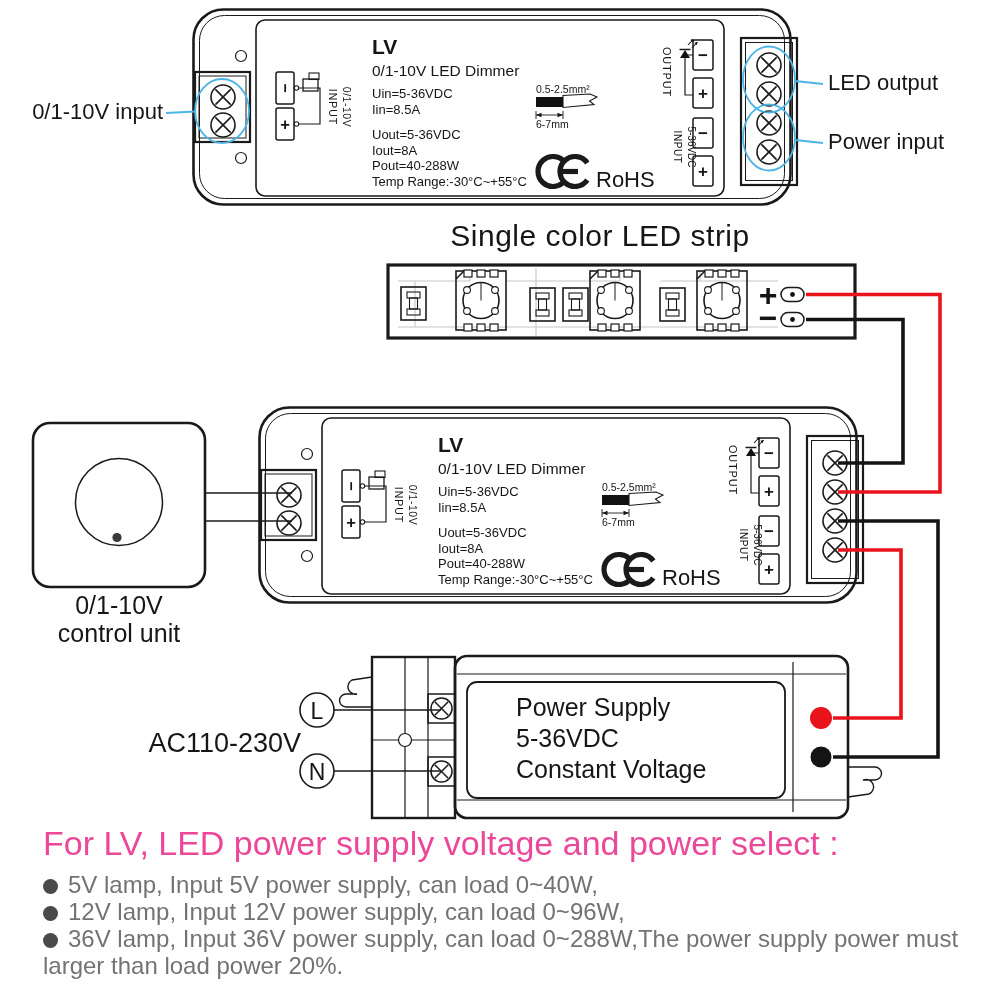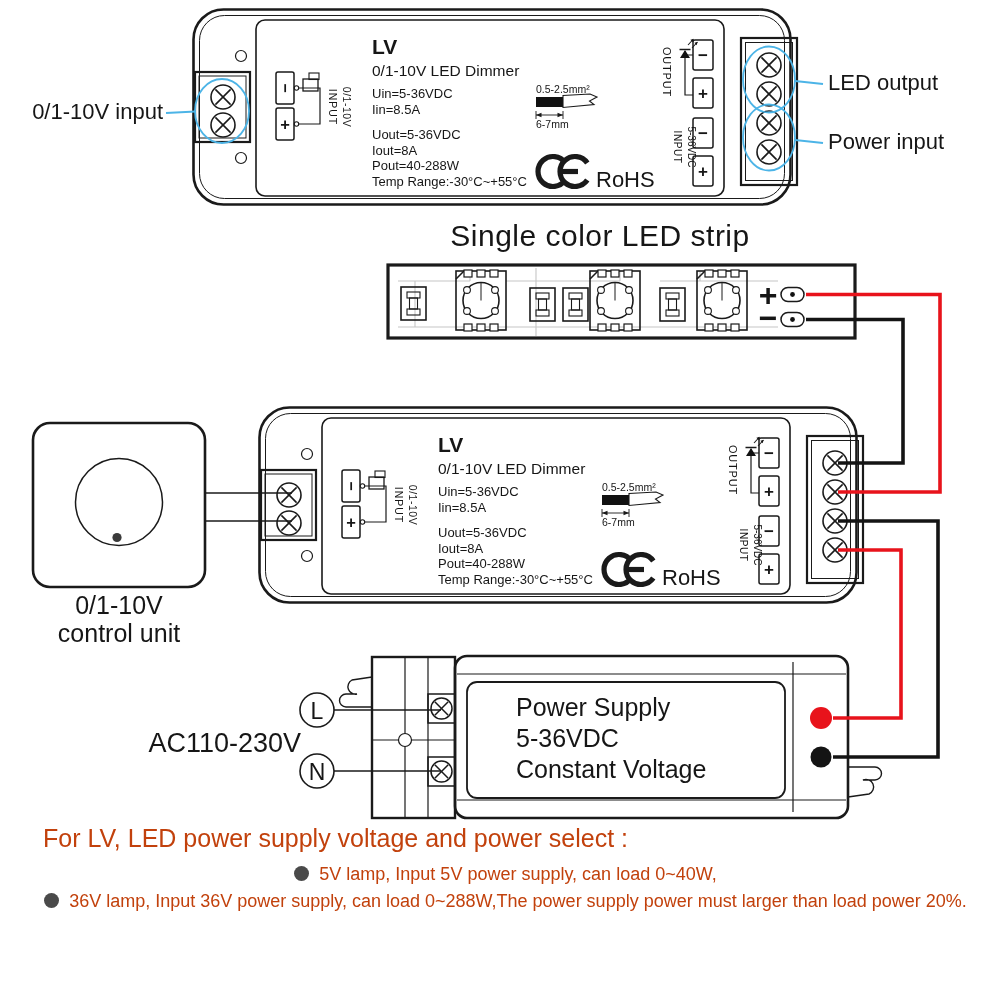--- a/index.html
+++ b/index.html
@@ -3,23 +3,23 @@
 <meta charset="utf-8">
 <style>
   html,body{margin:0;padding:0;background:#fff;}
   #canvas{position:relative;width:1000px;height:1000px;background:#ffffff;overflow:hidden;
           font-family:"Liberation Sans",sans-serif;}
   svg{position:absolute;left:0;top:0;}
   svg text{font-family:"Liberation Sans",sans-serif;fill:#161616;stroke:none;}
   .shape{fill:none;stroke:#1a1a1a;}
   
   .footer{position:absolute;left:43px;top:824px;width:925px;}
-  .heading{font-size:25px;color:#c2410c;letter-spacing:0px;white-space:nowrap;}
+  .heading{font-size:34px;color:#ec4899;letter-spacing:0px;white-space:nowrap;}
   .bullets{margin-top:8px;}
-  .bullet{font-size:18px;line-height:27px;color:#c2410c;text-align:center;}
+  .bullet{font-size:24px;line-height:27px;color:#737373;}
   .dot{display:inline-block;width:15px;height:15px;border-radius:50%;
        background:#4a4a4a;margin-right:10px;vertical-align:-1px;}
 </style>
 </head>
 <body>
 
 <div id="canvas">
 <svg width="1000" height="1000" viewBox="0 0 1000 1000">
 
   <defs>
@@ -235,16 +235,17 @@
   </g>
   <circle cx="821" cy="718" r="11" fill="#e8131b"></circle>
   <circle cx="821" cy="757" r="10.5" fill="#141414"></circle>
 
 </svg>
 
 <div class="footer">
   <div class="heading">For LV, LED power supply voltage and power select :</div>
   <div class="bullets">
     <div class="bullet"><span class="dot"></span><span>5V lamp, Input 5V power supply, can load 0~40W,</span></div>
+    <div class="bullet"><span class="dot"></span><span>12V lamp, Input 12V power supply, can load 0~96W,</span></div>
     <div class="bullet"><span class="dot"></span><span>36V lamp, Input 36V power supply, can load 0~288W,The power supply power must larger than load power 20%.</span></div>
   </div>
 </div>
 </div>
 
 </body></html>

